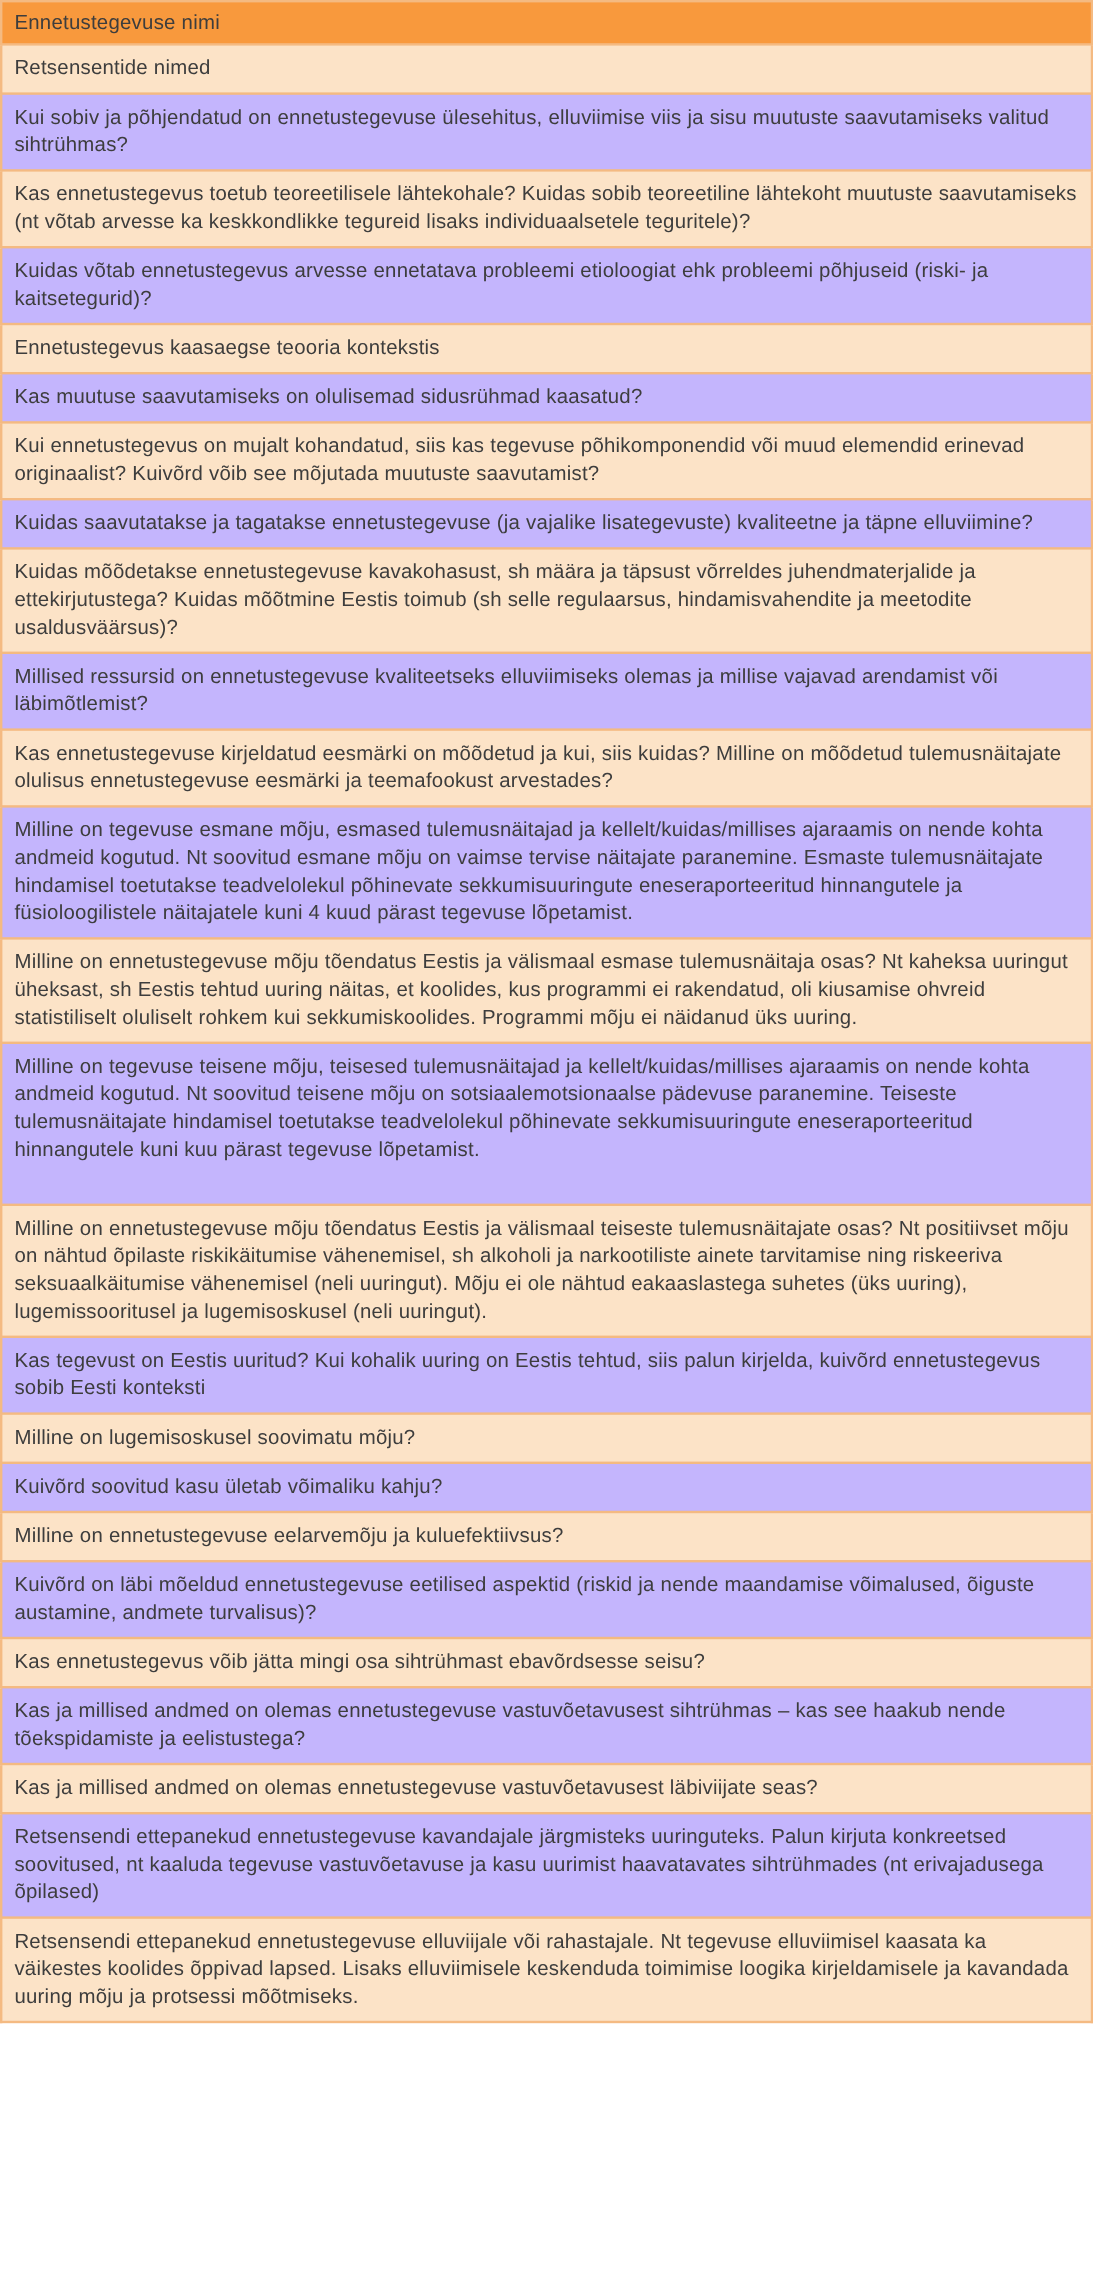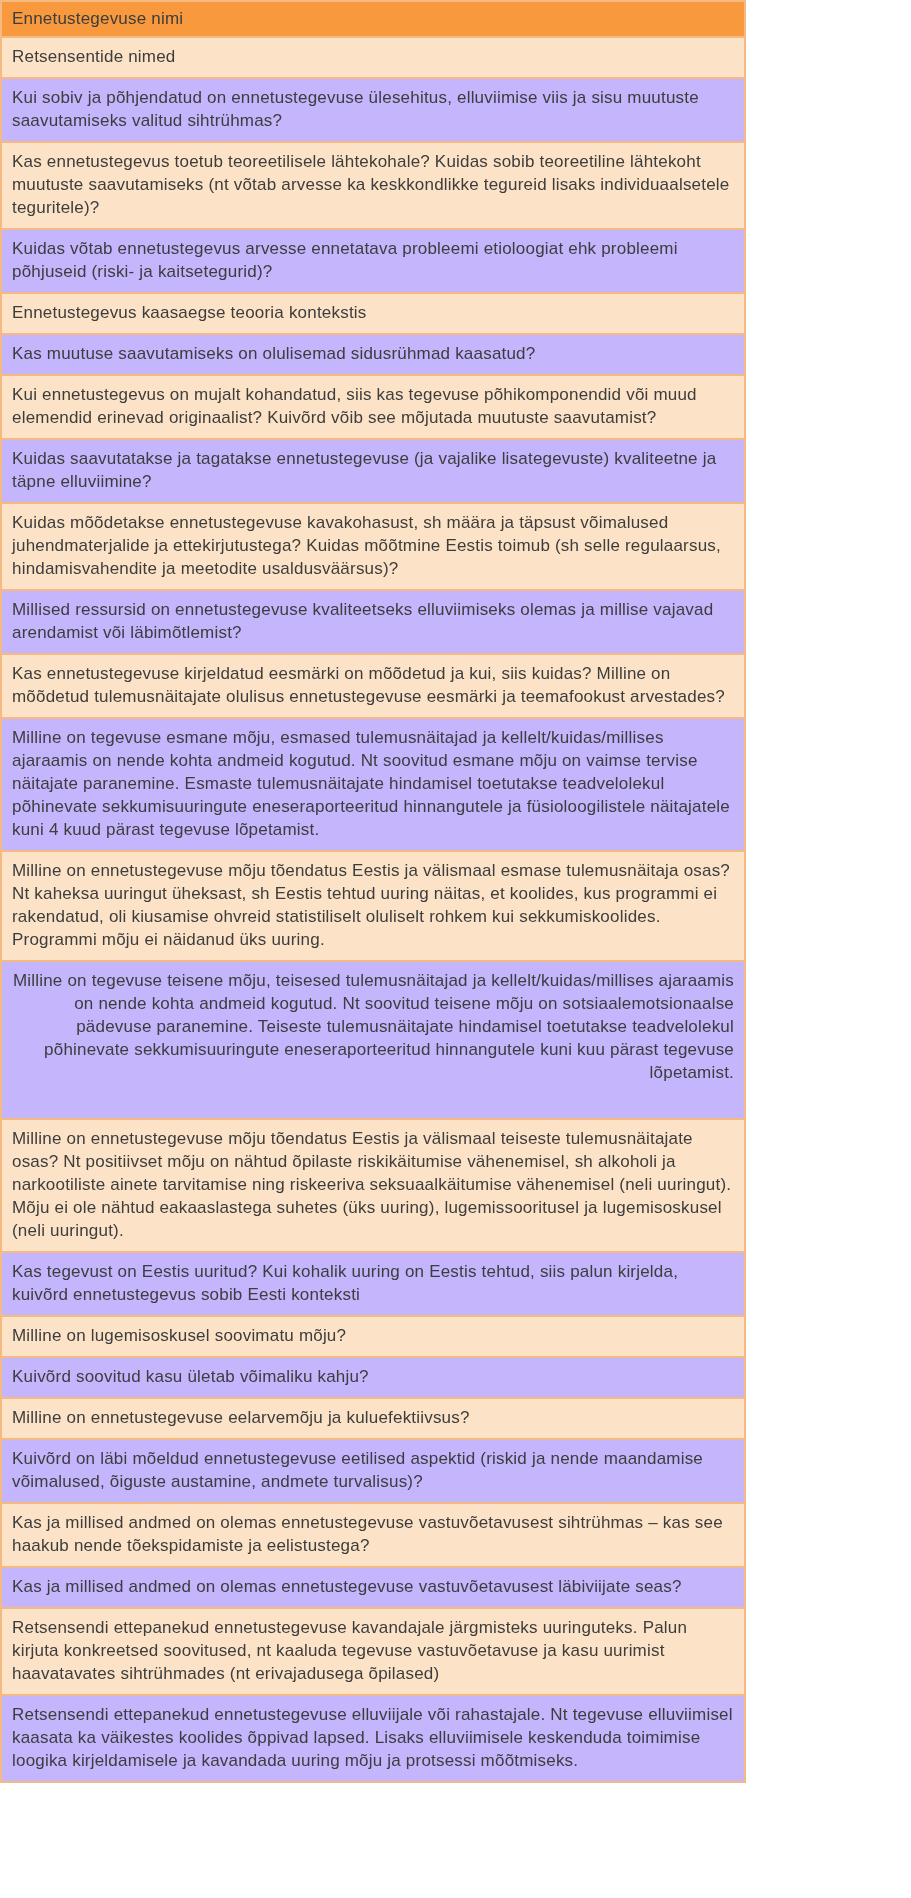--- a/index.html
+++ b/index.html
@@ -3,21 +3,21 @@
 <meta charset="utf-8">
 <style>
   html,body{margin:0;padding:0;background:#ffffff;}
   .doc-page{
     width:911px;
     min-height:1898px;
     background:#ffffff;
     box-sizing:border-box;
   }
   table.review-table{
-    width:746px;
+    width:911px;
     border-collapse:collapse;
     table-layout:fixed;
     font-family:"Liberation Sans", sans-serif;
     color:#3d3d3d;
     font-size:17px;
     line-height:23px;
     letter-spacing:0.2px;
   }
   table.review-table td{
     border:2px solid #f4ba82;
@@ -29,21 +29,20 @@
   tr.header-row td{
     background:#f8993d;
     padding:5px 10px 6px 10px;
   }
   
   tbody tr:nth-child(even) td{
     background:#fce3c7;
   }
   tr.spaced td{
     padding-bottom:34px; 
-    text-align:right;
   }
 </style>
 </head>
 <body>
 
 <div class="doc-page">
   <table class="review-table">
     <tbody>
       <tr class="header-row">
         <td>Ennetustegevuse nimi</td>
@@ -66,21 +65,21 @@
       <tr>
           <td>Kas muutuse saavutamiseks on olulisemad sidusrühmad kaasatud?</td>
         </tr>
       <tr>
           <td>Kui ennetustegevus on mujalt kohandatud, siis kas tegevuse põhikomponendid või muud elemendid erinevad originaalist? Kuivõrd võib see mõjutada muutuste saavutamist?</td>
         </tr>
       <tr>
           <td>Kuidas saavutatakse ja tagatakse ennetustegevuse (ja vajalike lisategevuste) kvaliteetne ja täpne elluviimine?</td>
         </tr>
       <tr>
-          <td>Kuidas mõõdetakse ennetustegevuse kavakohasust, sh määra ja täpsust võimalused juhendmaterjalide ja ettekirjutustega? Kuidas mõõtmine Eestis toimub (sh selle regulaarsus, hindamisvahendite ja meetodite usaldusväärsus)?</td>
+          <td>Kuidas mõõdetakse ennetustegevuse kavakohasust, sh määra ja täpsust võrreldes juhendmaterjalide ja ettekirjutustega? Kuidas mõõtmine Eestis toimub (sh selle regulaarsus, hindamisvahendite ja meetodite usaldusväärsus)?</td>
         </tr>
       <tr>
           <td>Millised ressursid on ennetustegevuse kvaliteetseks elluviimiseks olemas ja millise vajavad arendamist või läbimõtlemist?</td>
         </tr>
       <tr>
           <td>Kas ennetustegevuse kirjeldatud eesmärki on mõõdetud ja kui, siis kuidas? Milline on mõõdetud tulemusnäitajate olulisus ennetustegevuse eesmärki ja teemafookust arvestades?</td>
         </tr>
       <tr>
           <td>Milline on tegevuse esmane mõju, esmased tulemusnäitajad ja kellelt/kuidas/millises ajaraamis on nende kohta andmeid kogutud. Nt soovitud esmane mõju on vaimse tervise näitajate paranemine. Esmaste tulemusnäitajate hindamisel toetutakse teadvelolekul põhinevate sekkumisuuringute eneseraporteeritud hinnangutele ja füsioloogilistele näitajatele kuni 4 kuud pärast tegevuse lõpetamist.</td>
         </tr>
@@ -102,20 +101,23 @@
       <tr>
           <td>Kuivõrd soovitud kasu ületab võimaliku kahju?</td>
         </tr>
       <tr>
           <td>Milline on ennetustegevuse eelarvemõju ja kuluefektiivsus?</td>
         </tr>
       <tr>
           <td>Kuivõrd on läbi mõeldud ennetustegevuse eetilised aspektid (riskid ja nende maandamise võimalused, õiguste austamine, andmete turvalisus)?</td>
         </tr>
       <tr>
+          <td>Kas ennetustegevus võib jätta mingi osa sihtrühmast ebavõrdsesse seisu?</td>
+        </tr>
+      <tr>
           <td>Kas ja millised andmed on olemas ennetustegevuse vastuvõetavusest sihtrühmas – kas see haakub nende tõekspidamiste ja eelistustega?</td>
         </tr>
       <tr>
           <td>Kas ja millised andmed on olemas ennetustegevuse vastuvõetavusest läbiviijate seas?</td>
         </tr>
       <tr>
           <td>Retsensendi ettepanekud ennetustegevuse kavandajale järgmisteks uuringuteks. Palun kirjuta konkreetsed soovitused, nt kaaluda tegevuse vastuvõetavuse ja kasu uurimist haavatavates sihtrühmades (nt erivajadusega õpilased)</td>
         </tr>
       <tr>
           <td>Retsensendi ettepanekud ennetustegevuse elluviijale või rahastajale. Nt tegevuse elluviimisel kaasata ka väikestes koolides õppivad lapsed. Lisaks elluviimisele keskenduda toimimise loogika kirjeldamisele ja kavandada uuring mõju ja protsessi mõõtmiseks.</td>

